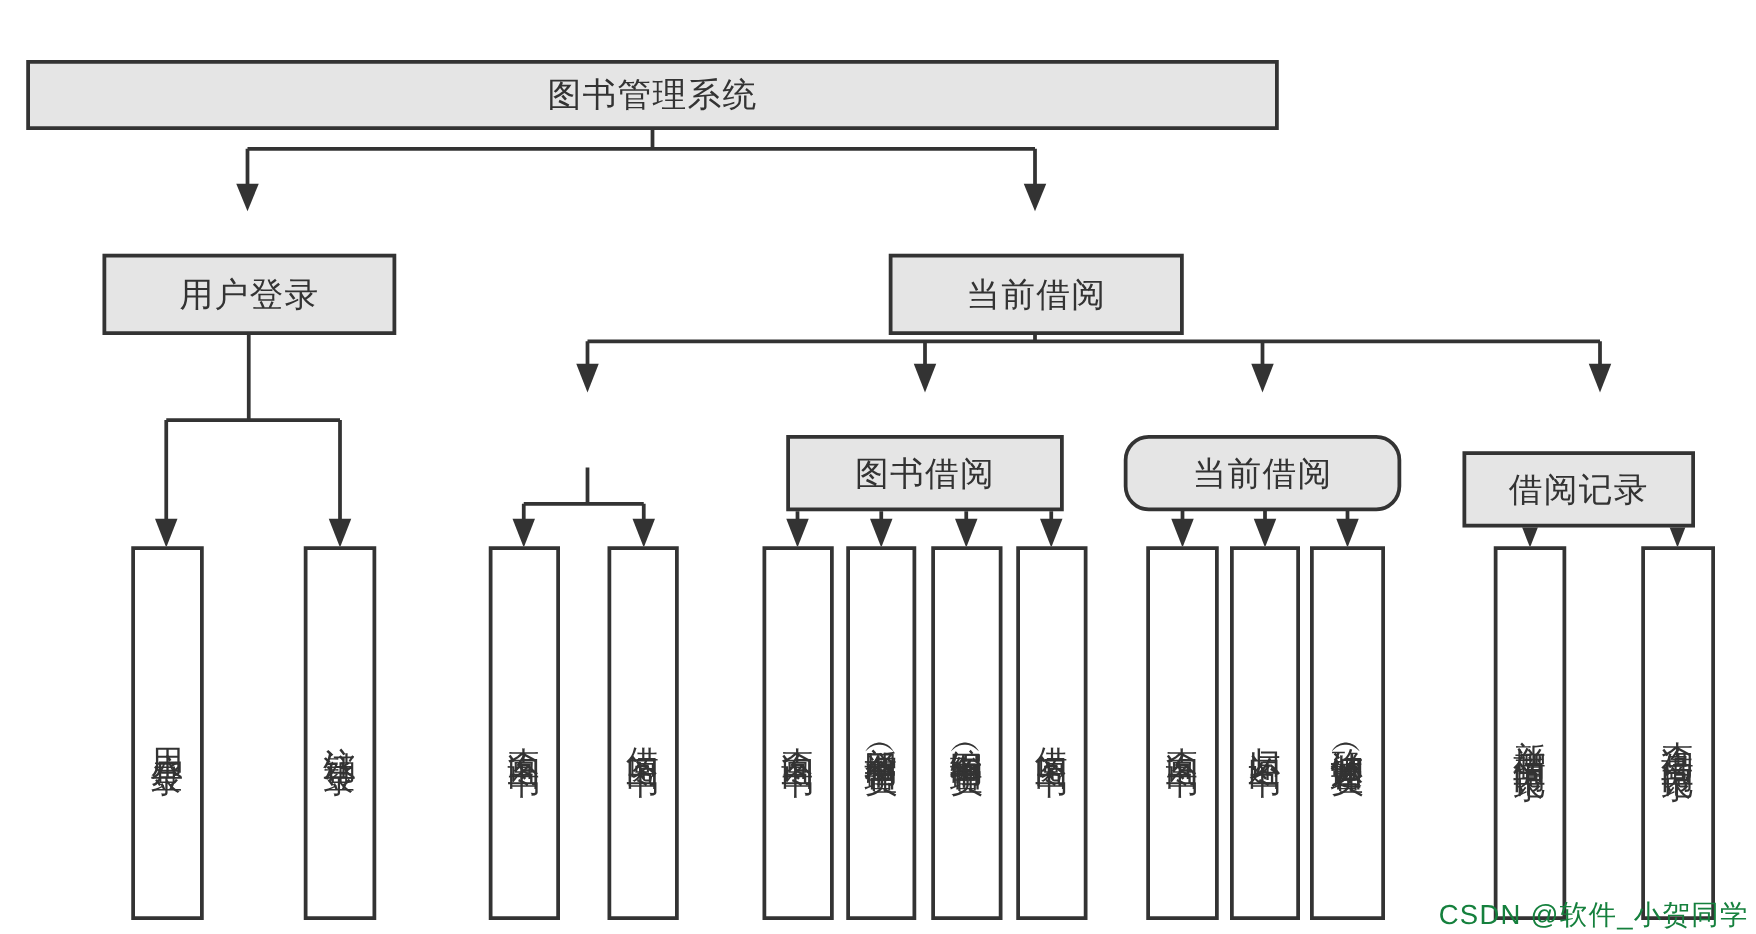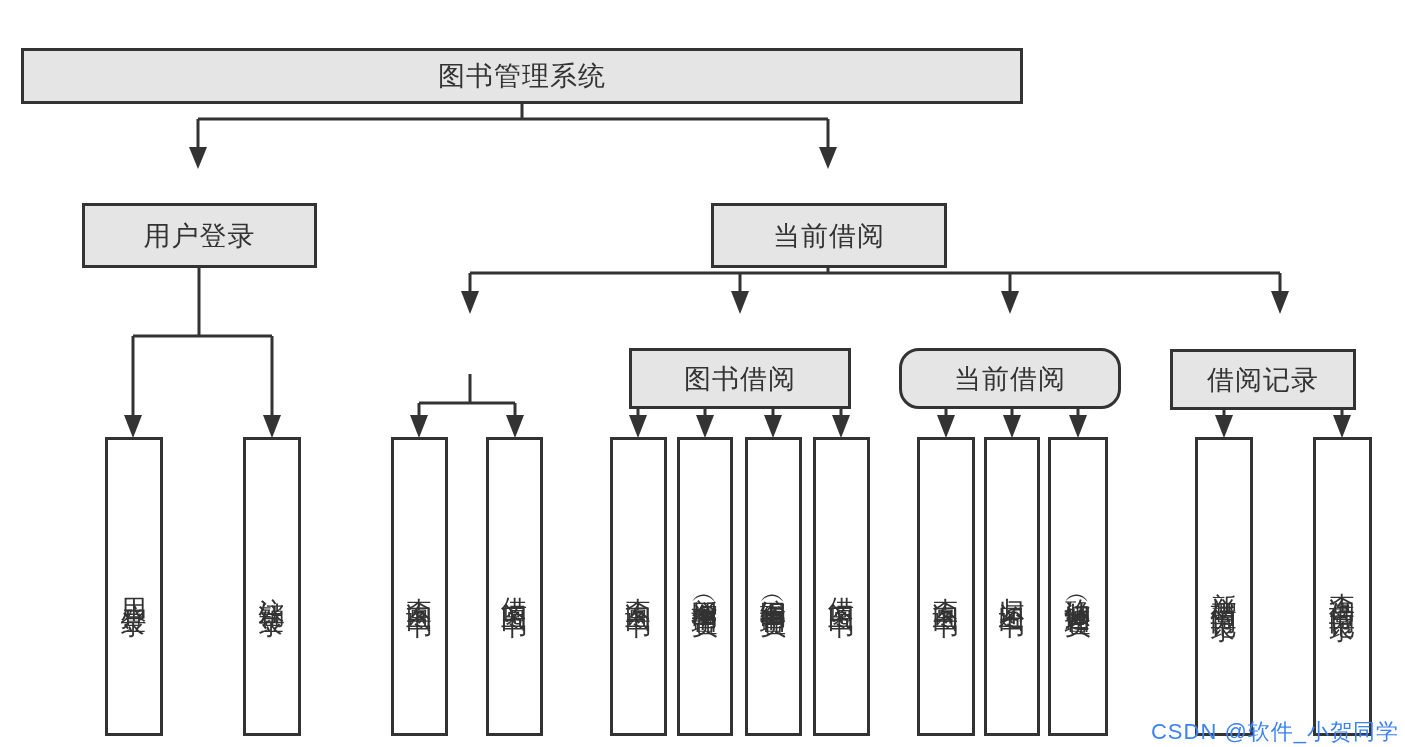--- a/index.html
+++ b/index.html
@@ -17,21 +17,21 @@
     font-size:27px;letter-spacing:1px;white-space:nowrap;z-index:2;margin-top:35px;
   }
   .leaf{
     position:absolute;box-sizing:border-box;background:#ffffff;
     border:3px solid #333333;display:flex;align-items:center;justify-content:center;
     writing-mode:vertical-rl;text-orientation:mixed;
     font-size:26px;letter-spacing:5px;line-height:1;z-index:2;
   }
   .watermark{
     position:absolute;right:6px;bottom:0px;font-size:22px;letter-spacing:1px;
-    color:#3b82f6;z-index:5;white-space:nowrap;
+    color:#15803d;z-index:5;white-space:nowrap;
   }
 </style>
 </head>
 <body>
 
 <div class="stage">
 
   <svg class="wires" viewBox="0 0 1405 747">
 
     <g>
@@ -101,21 +101,21 @@
     </g>
   </svg>
 
   <div class="node" style="left:21px;top:13px;width:1002px;height:56px;">图书管理系统</div>
 
   <div class="node" style="left:82px;top:168px;width:235px;height:65px;">用户登录</div>
   <div class="node" style="left:711px;top:168px;width:236px;height:65px;">当前借阅</div>
 
   <div class="node" style="left:629px;top:313px;width:222px;height:61px;">图书借阅</div>
   <div class="node" style="left:899px;top:313px;width:222px;height:61px;border-radius:20px;">当前借阅</div>
-  <div class="node" style="left:1170px;top:314px;width:186px;height:61px;">借阅记录</div>
+  <div class="node" style="left:1170px;top:326px;width:186px;height:61px;">借阅记录</div>
 
   <div class="leaf" style="left:105px;top:437px;width:58px;height:299px;">用户登录</div>
   <div class="leaf" style="left:243px;top:437px;width:58px;height:299px;">注销登录</div>
 
   <div class="leaf" style="left:391px;top:437px;width:57px;height:299px;">查询图书</div>
   <div class="leaf" style="left:486px;top:437px;width:57px;height:299px;">借阅图书</div>
 
   <div class="leaf" style="left:610px;top:437px;width:57px;height:299px;">查询图书</div>
   <div class="leaf" style="left:677px;top:437px;width:56px;height:299px;letter-spacing:2px;">新增图书（管理员）</div>
   <div class="leaf" style="left:745px;top:437px;width:57px;height:299px;letter-spacing:2px;">编辑图书（管理员）</div>

